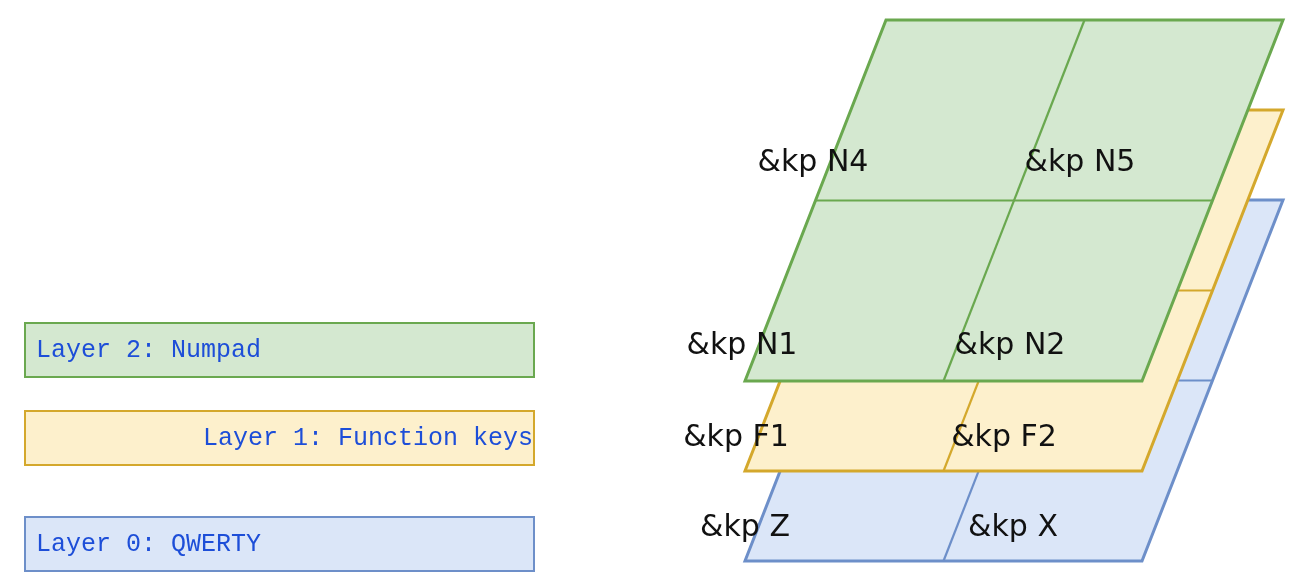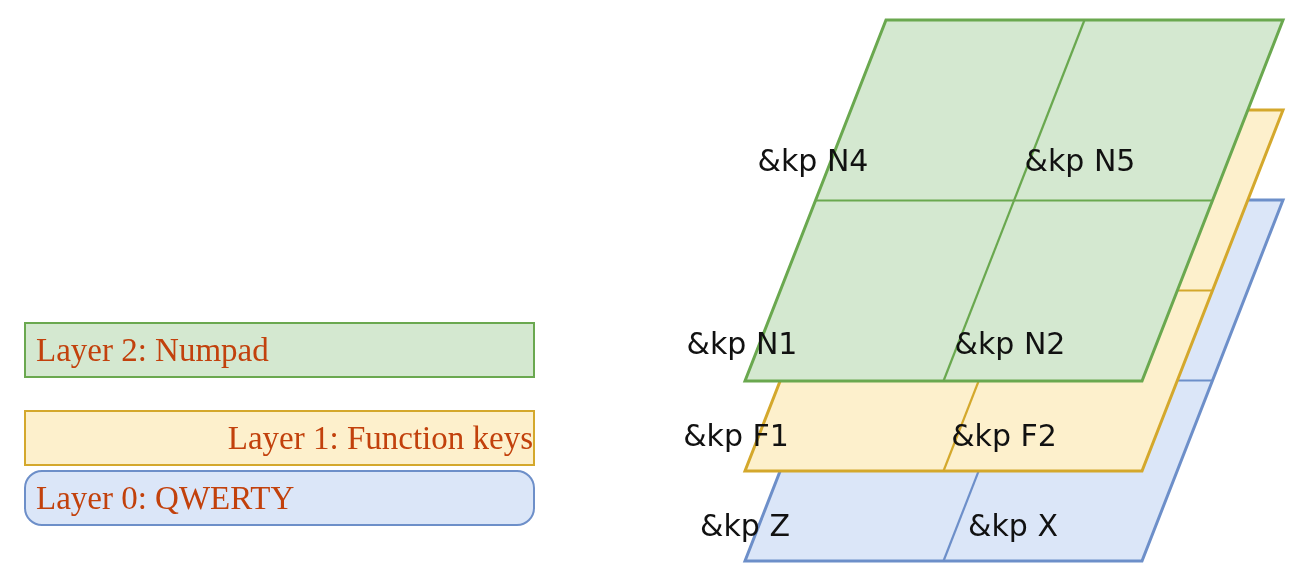--- a/index.html
+++ b/index.html
@@ -26,29 +26,29 @@
     width: 511px;
     height: 56px;
     box-sizing: border-box;
     border-width: 2px;
     border-style: solid;
     display: flex;
     align-items: center;
     padding-left: 10px;
   }
   .legend-label {
-    font-family: Liberation Serif, serif;
-    font-size: 33px;
-    color: #c2410c;
+    font-family: Liberation Mono, monospace;
+    font-size: 25px;
+    color: #1d4ed8;
     letter-spacing: 0px;
     white-space: pre;
   }
   #legend-layer2 { top: 322px; background: #d4e8d0; border-color: #6aa84f; }
   #legend-layer1 { top: 410px; background: #fdf0cc; border-color: #d4a82c; justify-content: flex-end; }
-  #legend-layer0 { top: 470px; background: #dbe6f8; border-color: #6d8fc9; border-radius: 18px; }
+  #legend-layer0 { top: 516px; background: #dbe6f8; border-color: #6d8fc9; }
 
   .key-label {
     font-family: "DejaVu Sans", sans-serif;
     font-size: 30px;
     fill: #111111;
     text-anchor: middle;
     dominant-baseline: middle;
   }
   .layer-poly { stroke-width: 3; stroke-linejoin: miter; }
   .layer-grid { stroke-width: 2.2; fill: none; }

